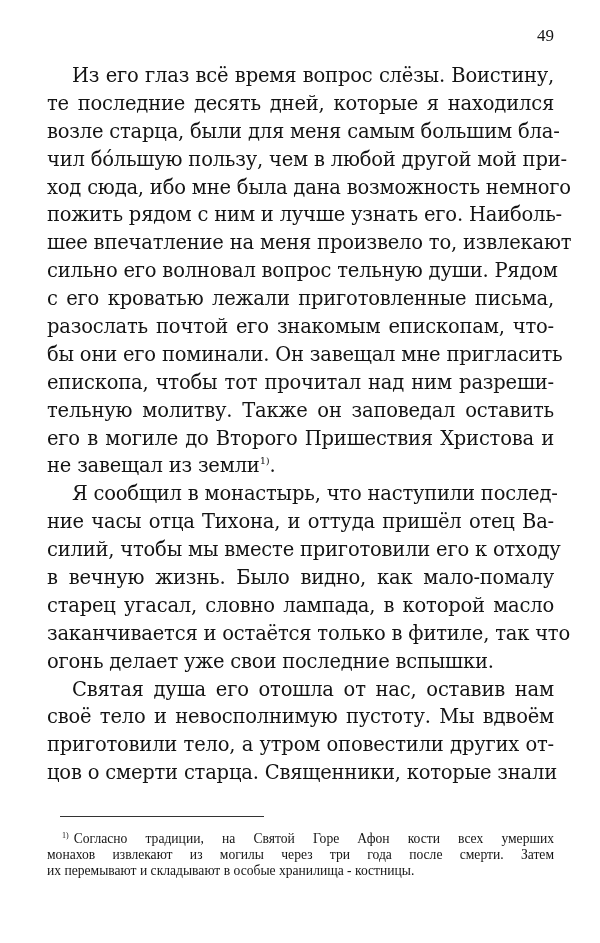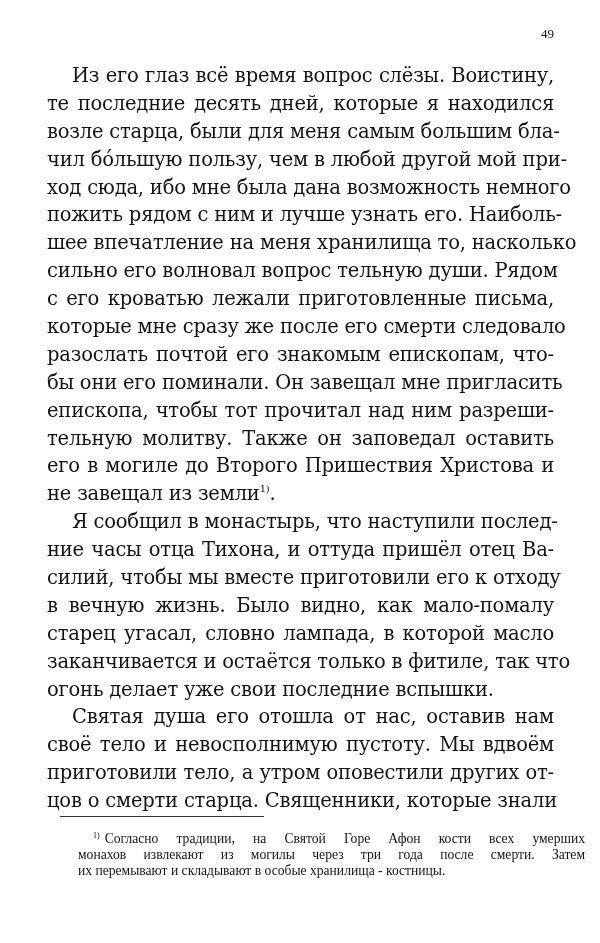--- a/index.html
+++ b/index.html
@@ -12,21 +12,21 @@
       height: 943px;
       position: relative;
       overflow: hidden;
       color: #141414;
       font-family: "DejaVu Serif", "Liberation Serif", serif;
     }
     .page-number {
       position: absolute;
       top: 26px;
       right: 46px;
-      font-size: 13px;
+      font-size: 17px;
       font-family: "Liberation Serif", serif;
     }
     .body-text {
       position: absolute;
       left: 47px;
       top: 62px;
       width: 507px;
     }
     .line {
       display: block;
@@ -55,21 +55,20 @@
       top: 816px;
       width: 204px;
       height: 0;
       border-top: 1.3px solid #333;
     }
     .footnotes {
       position: absolute;
       left: 47px;
       top: 831px;
       width: 507px;
-      margin-left: 31px;
     }
     .fn-line {
       display: block;
       height: 16px;
       line-height: 16px;
       font-size: 13.6px;
       font-family: "Liberation Serif", serif;
       white-space: nowrap;
       text-align: justify;
       text-align-last: justify;
@@ -89,24 +88,23 @@
 <div class="page-number">49</div>
 
 <div class="body-text">
 
   <span class="line indent">Из его глаз всё время вопрос слёзы. Воистину,</span>
   <span class="line">те последние десять дней, которые я находился</span>
   <span class="line">возле старца, были для меня самым большим бла-</span>
   <span class="line">чил бо́льшую пользу, чем в любой другой мой при-</span>
   <span class="line">ход сюда, ибо мне была дана возможность немного</span>
   <span class="line">пожить рядом с ним и лучше узнать его. Наиболь-</span>
-  <span class="line">шее впечатление на меня хранилища то, насколько</span>
+  <span class="line">шее впечатление на меня произвело то, извлекают</span>
   <span class="line">сильно его волновал вопрос тельную души. Рядом</span>
   <span class="line">с его кроватью лежали приготовленные письма,</span>
-  <span class="line">которые мне сразу же после его смерти следовало</span>
   <span class="line">разослать почтой его знакомым епископам, что-</span>
   <span class="line">бы они его поминали. Он завещал мне пригласить</span>
   <span class="line">епископа, чтобы тот прочитал над ним разреши-</span>
   <span class="line">тельную молитву. Также он заповедал оставить</span>
   <span class="line">его в могиле до Второго Пришествия Христова и</span>
   <span class="line last"><span>не завещал из земли</span><sup>1)</sup><span>.</span></span>
 
   <span class="line indent">Я сообщил в монастырь, что наступили послед-</span>
   <span class="line">ние часы отца Тихона, и оттуда пришёл отец Ва-</span>
   <span class="line">силий, чтобы мы вместе приготовили его к отходу</span>

